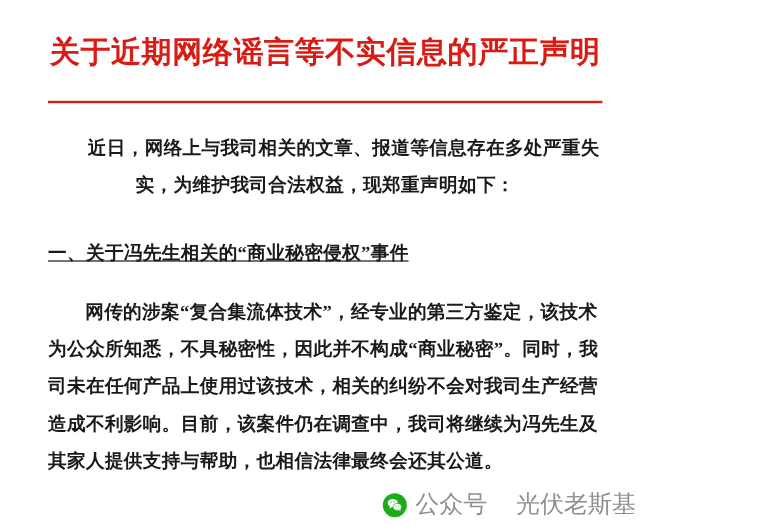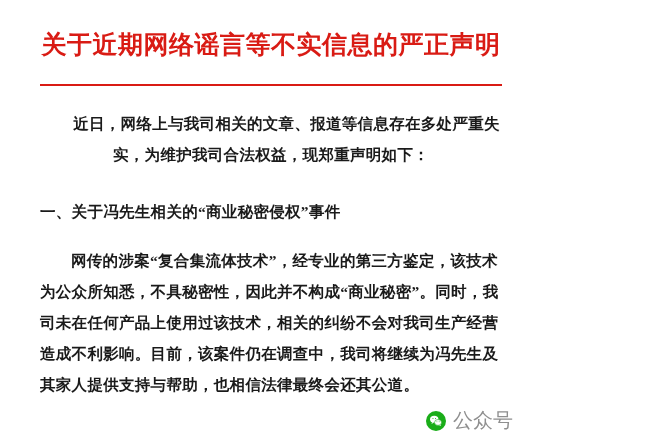--- a/index.html
+++ b/index.html
@@ -50,20 +50,21 @@
     margin: 0;
   }
   .para.lead {
     margin-top: 22px;
     text-indent: 2em;
     text-align: center;
   }
   .section-heading {
     margin-top: 26px;
     font-weight: bold;
+    text-decoration: underline;
   }
   .para.indent {
     text-indent: 2em;
     margin-top: 18px;
   }
   .watermark {
     position: absolute;
     right: 12px;
     bottom: 8px;
     display: flex;
@@ -113,15 +114,16 @@
         <ellipse cx="15.5" cy="14.5" rx="6" ry="5" fill="#ffffff" stroke="#1aad19" stroke-width="1"></ellipse>
         <polygon points="19.5,18 20.6,20.6 17.6,19.3" fill="#ffffff"></polygon>
         <circle cx="6.8" cy="7.6" r="0.95" fill="#1aad19"></circle>
         <circle cx="11.2" cy="7.6" r="0.95" fill="#1aad19"></circle>
         <circle cx="13.6" cy="13.2" r="0.8" fill="#1aad19"></circle>
         <circle cx="17.4" cy="13.2" r="0.8" fill="#1aad19"></circle>
       </svg>
     </span>
     <span>公众号</span>
     <span class="wm-sep"></span>
+    <span>光伏老斯基</span>
   </div>
 
 </div>
 
 </body></html>

